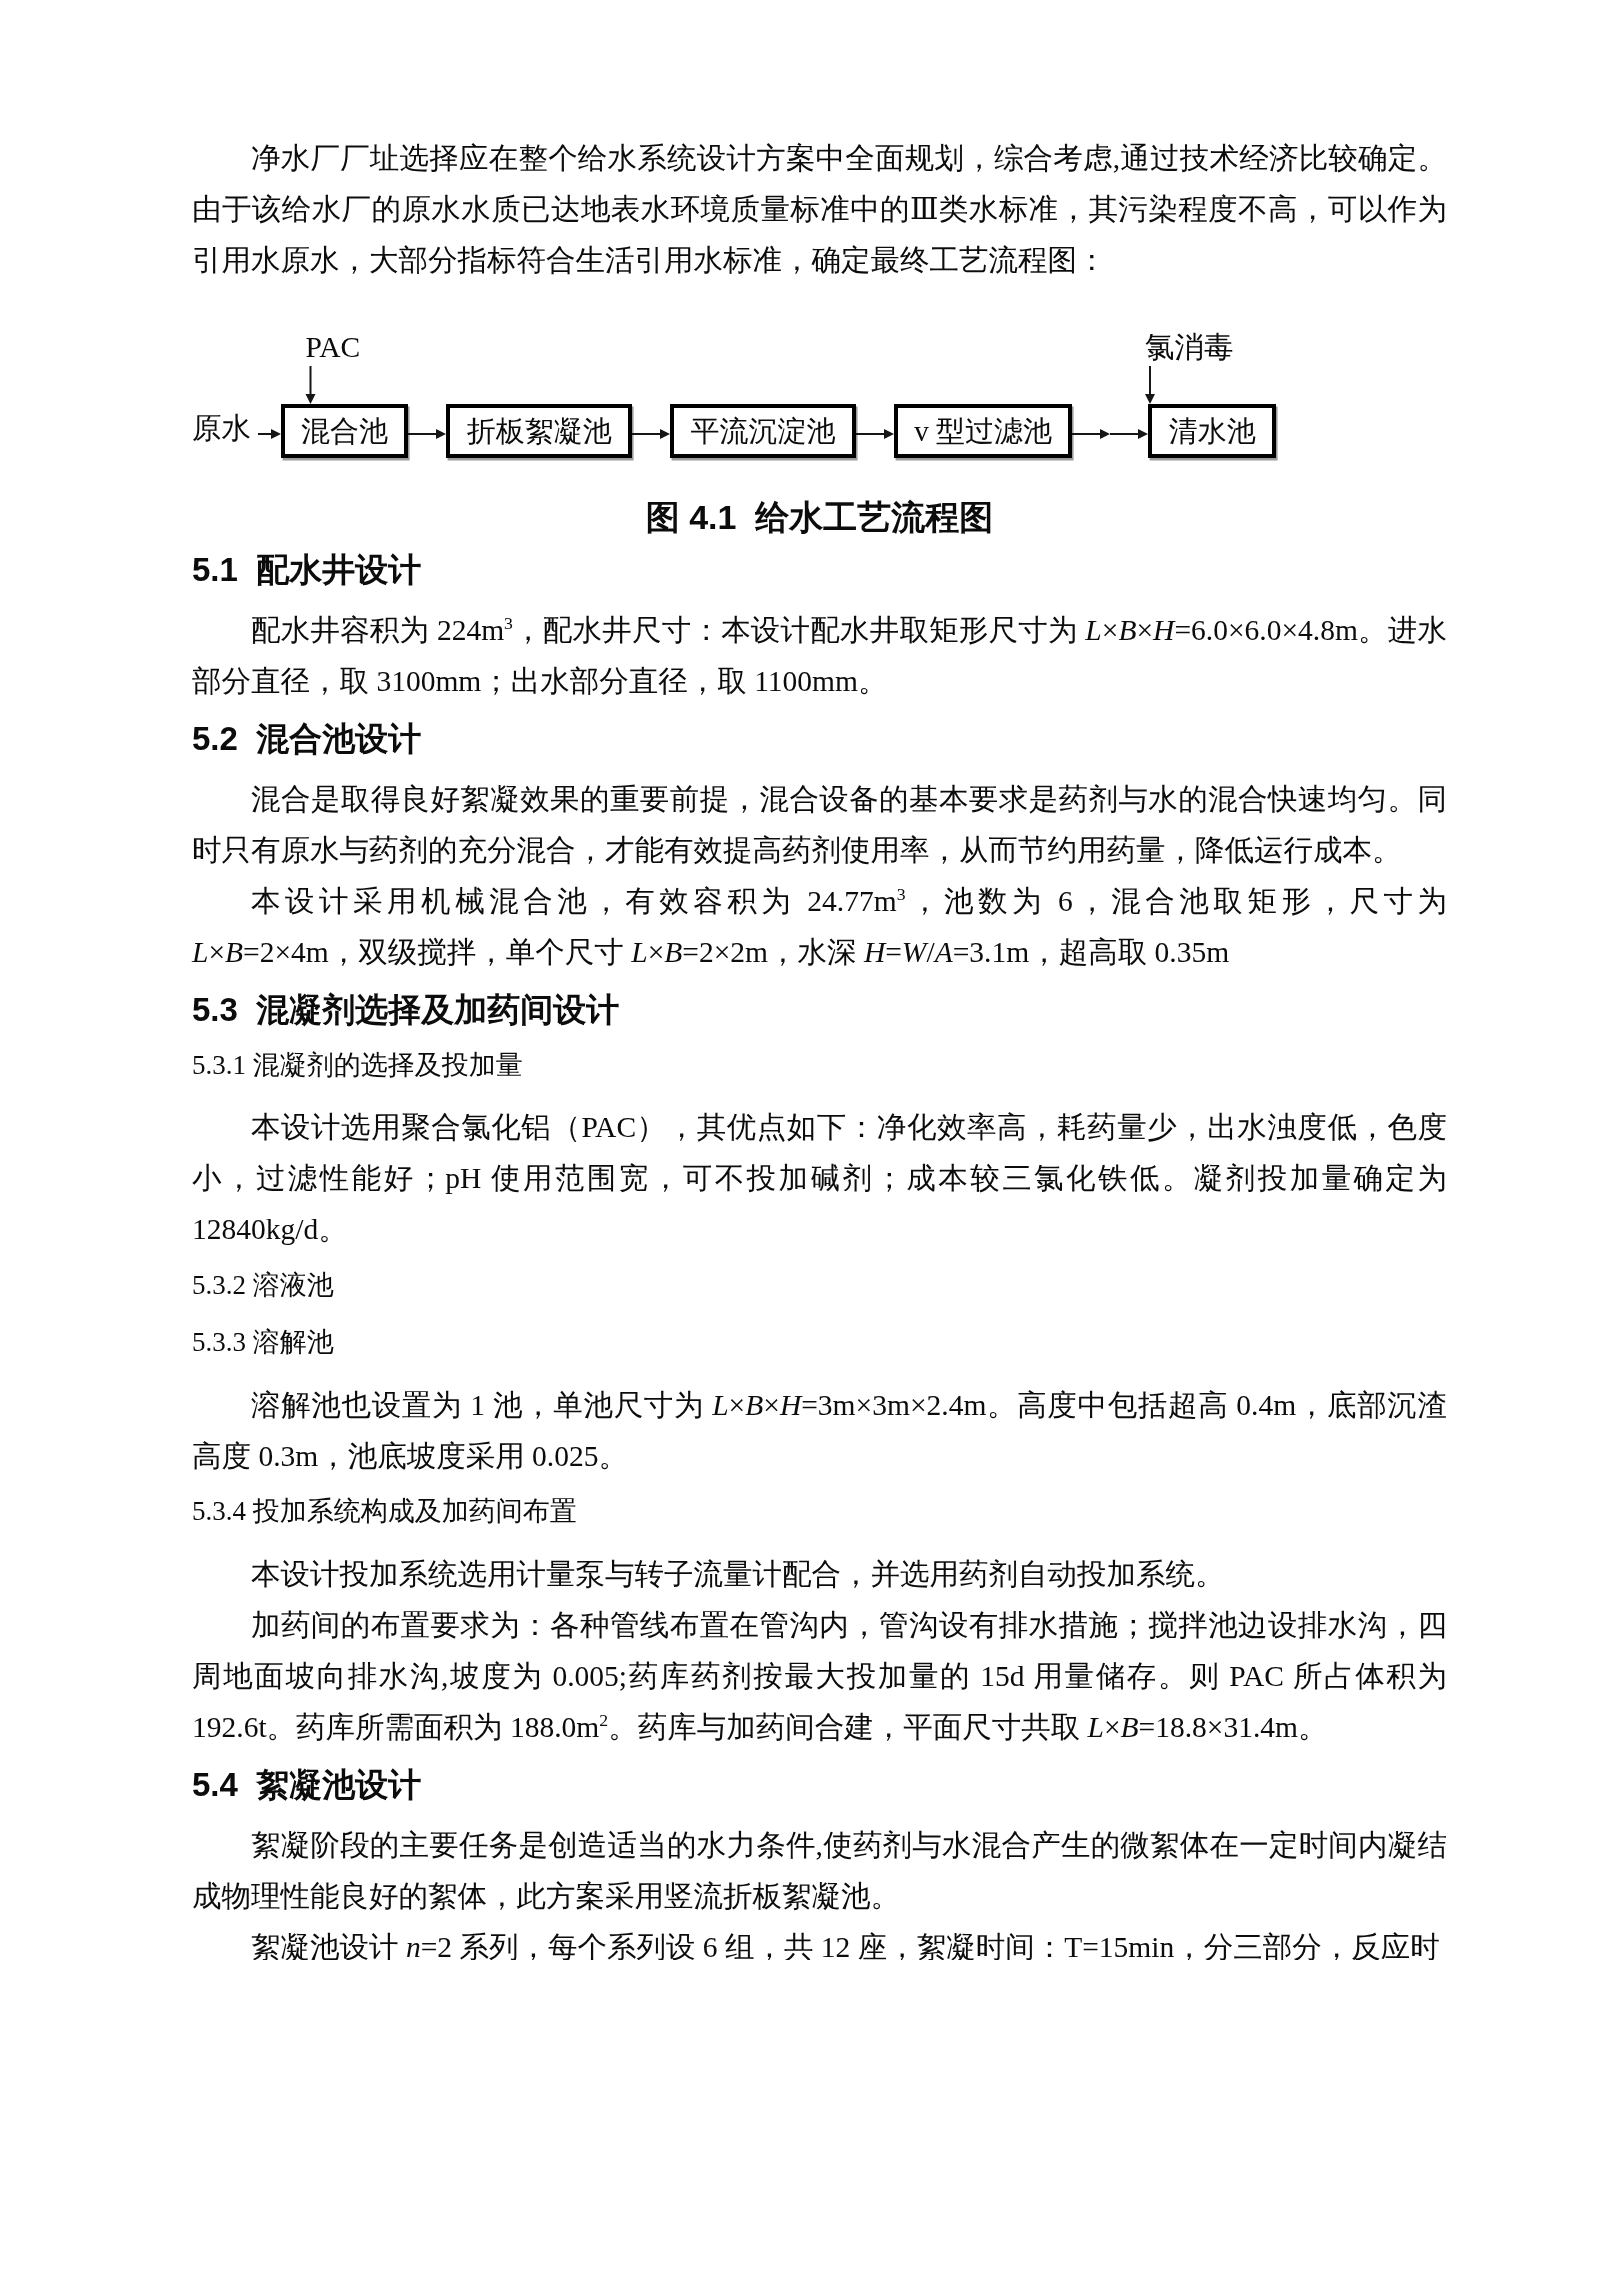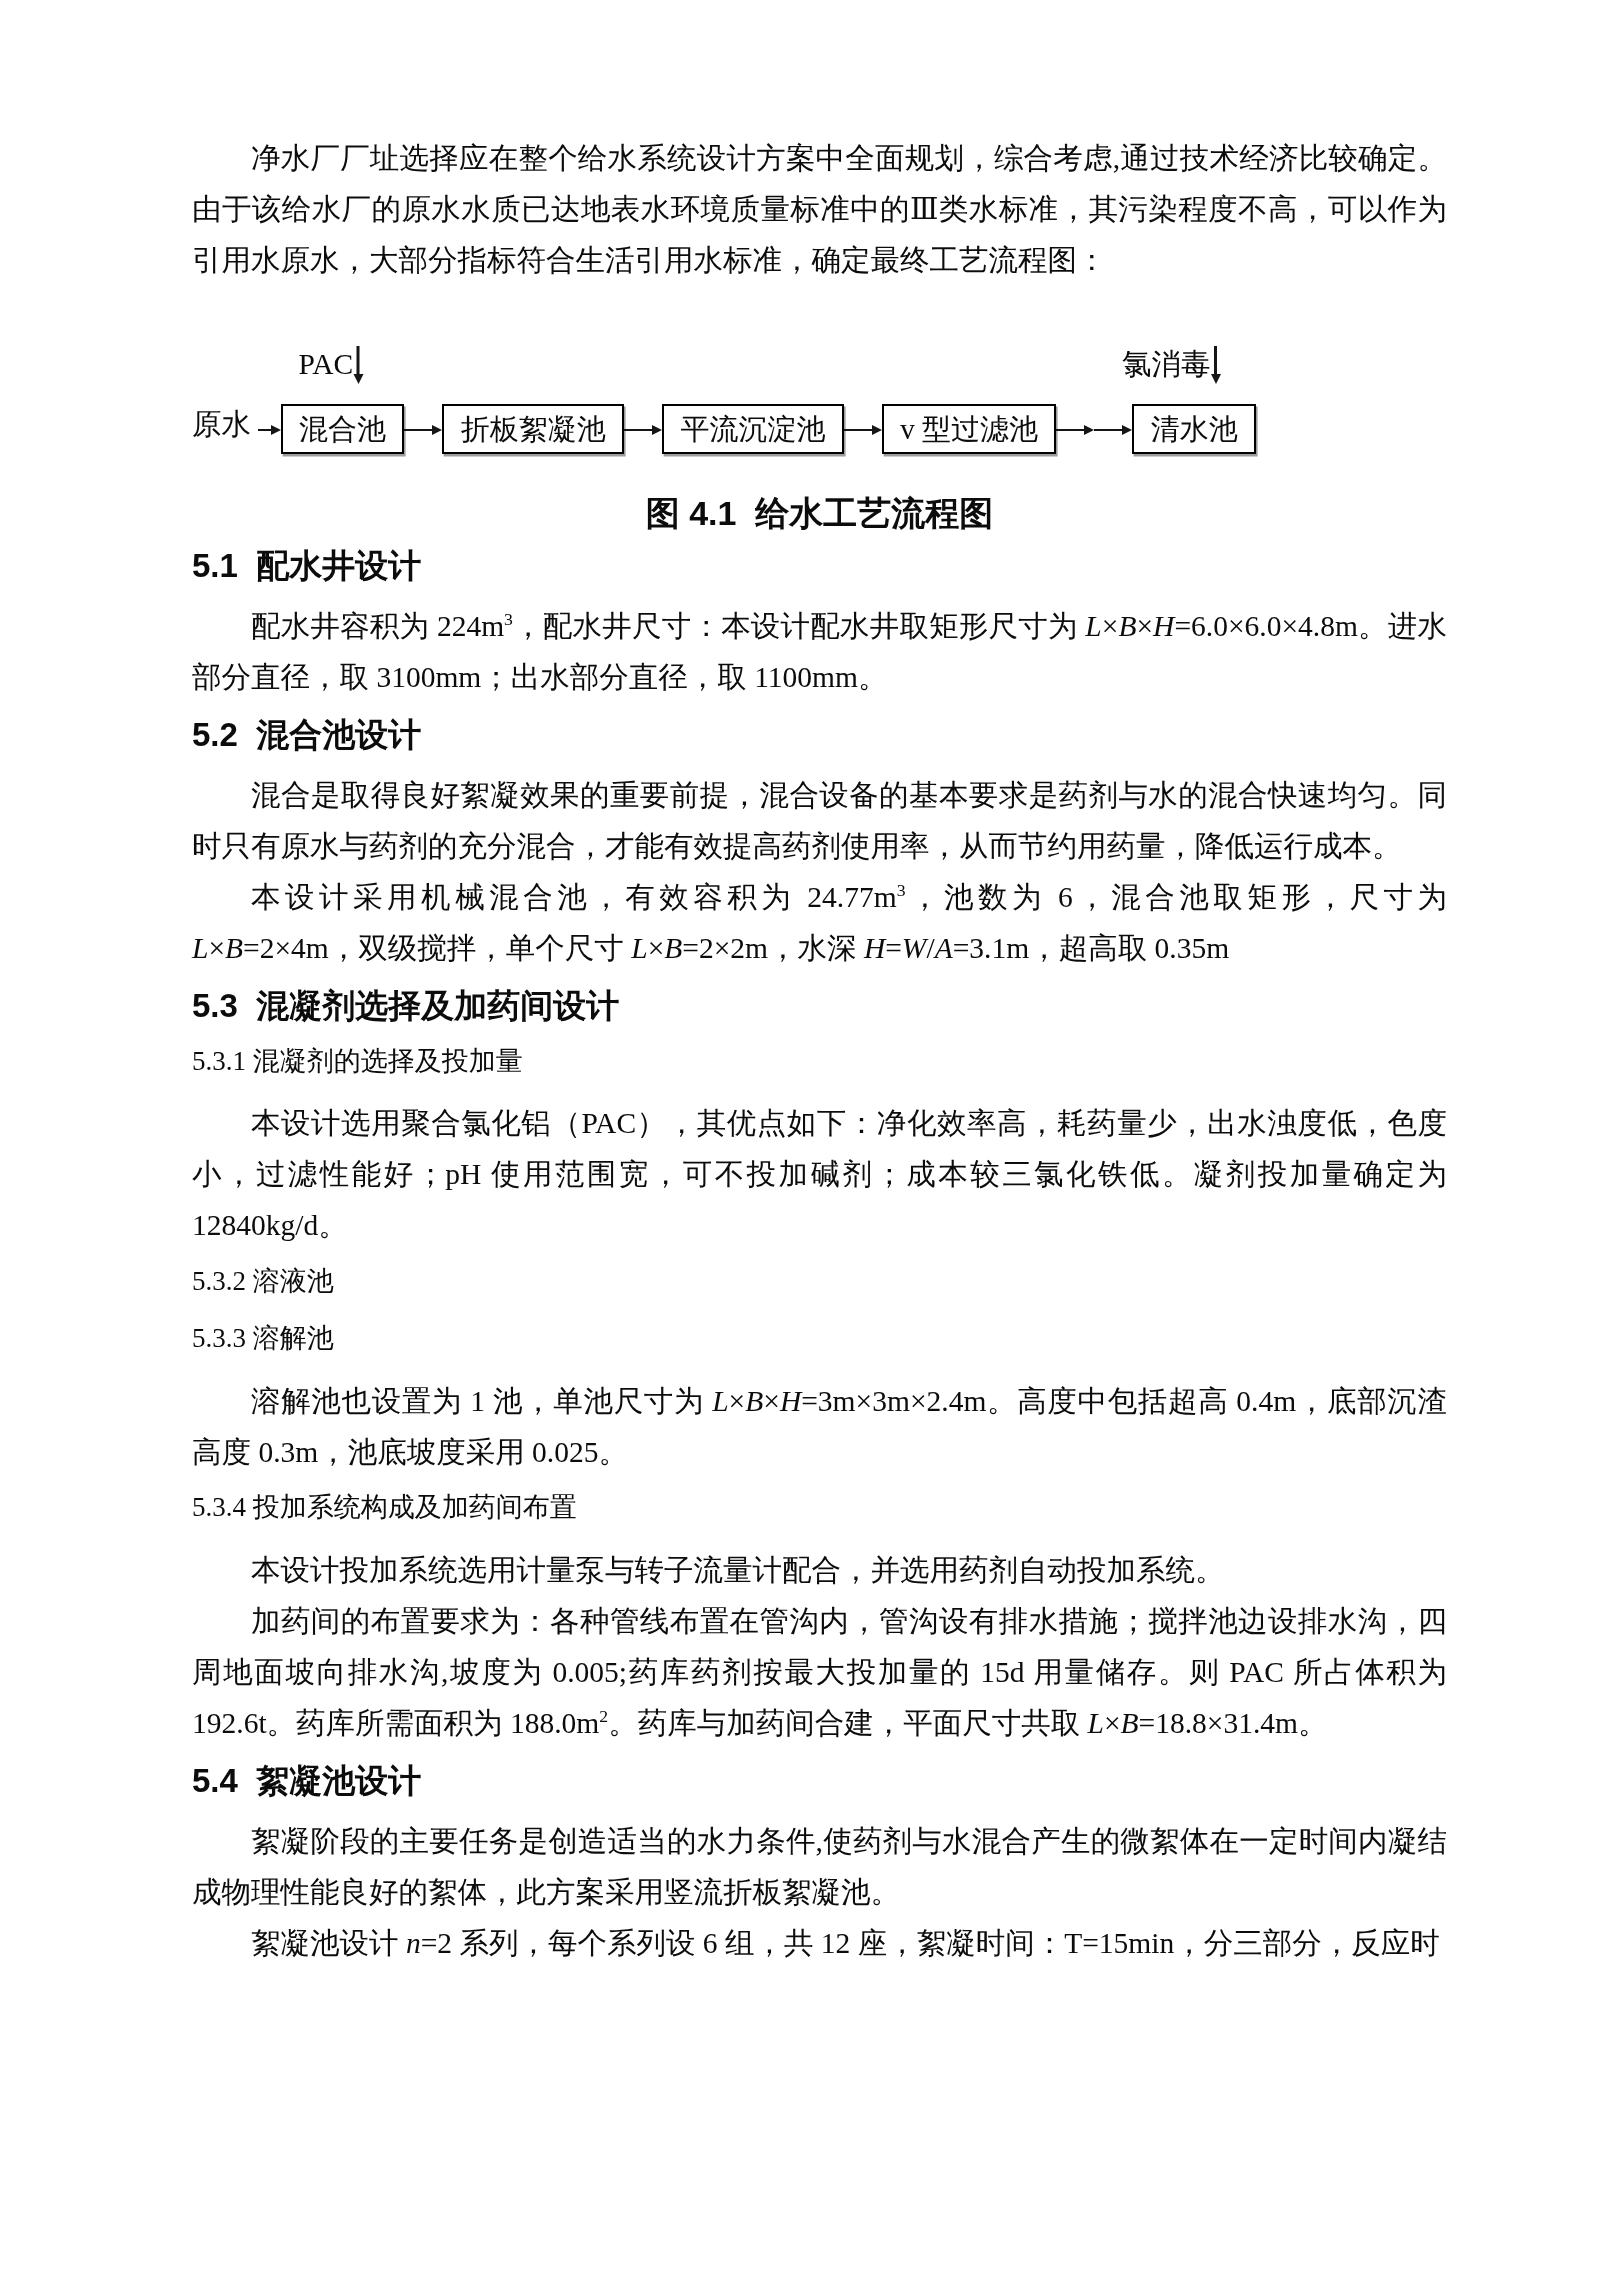--- a/index.html
+++ b/index.html
@@ -21,29 +21,29 @@
     text-indent:2em;
   }
   sup { font-size:0.6em; line-height:0; vertical-align:super; }
   .it { font-style:italic; }
 
   
   .flowchart { margin-top:39px; }
   .flow-row { display:flex; align-items:flex-end; }
   .source { font-size:29.5px; line-height:33px; margin:0 6.5px 13px 0; white-space:nowrap; }
   .node-col { display:flex; flex-direction:column; align-items:center; }
-  .additive { height:79px; display:flex; flex-direction:row; align-items:center; justify-content:flex-end; }
+  .additive { height:79px; display:flex; flex-direction:column; align-items:flex-start; justify-content:flex-end; }
   .additive.first { transform:translateX(-11.5px); }
   .additive.last  { transform:translateX(-23px); }
   .additive-label { font-size:29.5px; line-height:34px; padding-bottom:1.6px; white-space:nowrap; }
   .varrow { display:flex; flex-direction:column; align-items:center; }
   .vshaft { display:block; width:2.5px; height:28px; background:#161616; }
   .vhead { display:block; width:0; height:0; border-left:5.7px solid transparent; border-right:5.7px solid transparent; border-top:10.6px solid #161616; }
   .node-box {
-    border:2px solid #000000;
+    border:4px solid #000000;
     box-shadow:1.6px 2.5px 0 #9c9c9c;
     background:#fff;
     padding:4.1px 16.4px;
     font-size:29px; line-height:38px;
     white-space:nowrap;
   }
   .harrow { display:flex; align-items:center; margin-bottom:19px; }
   .harrow .shaft { display:block; width:28px; height:2.5px; background:#161616; }
   .harrow.short .shaft { width:13px; }
   .harrow .head { display:block; width:0; height:0; border-top:5.7px solid transparent; border-bottom:5.7px solid transparent; border-left:10.6px solid #161616; }

